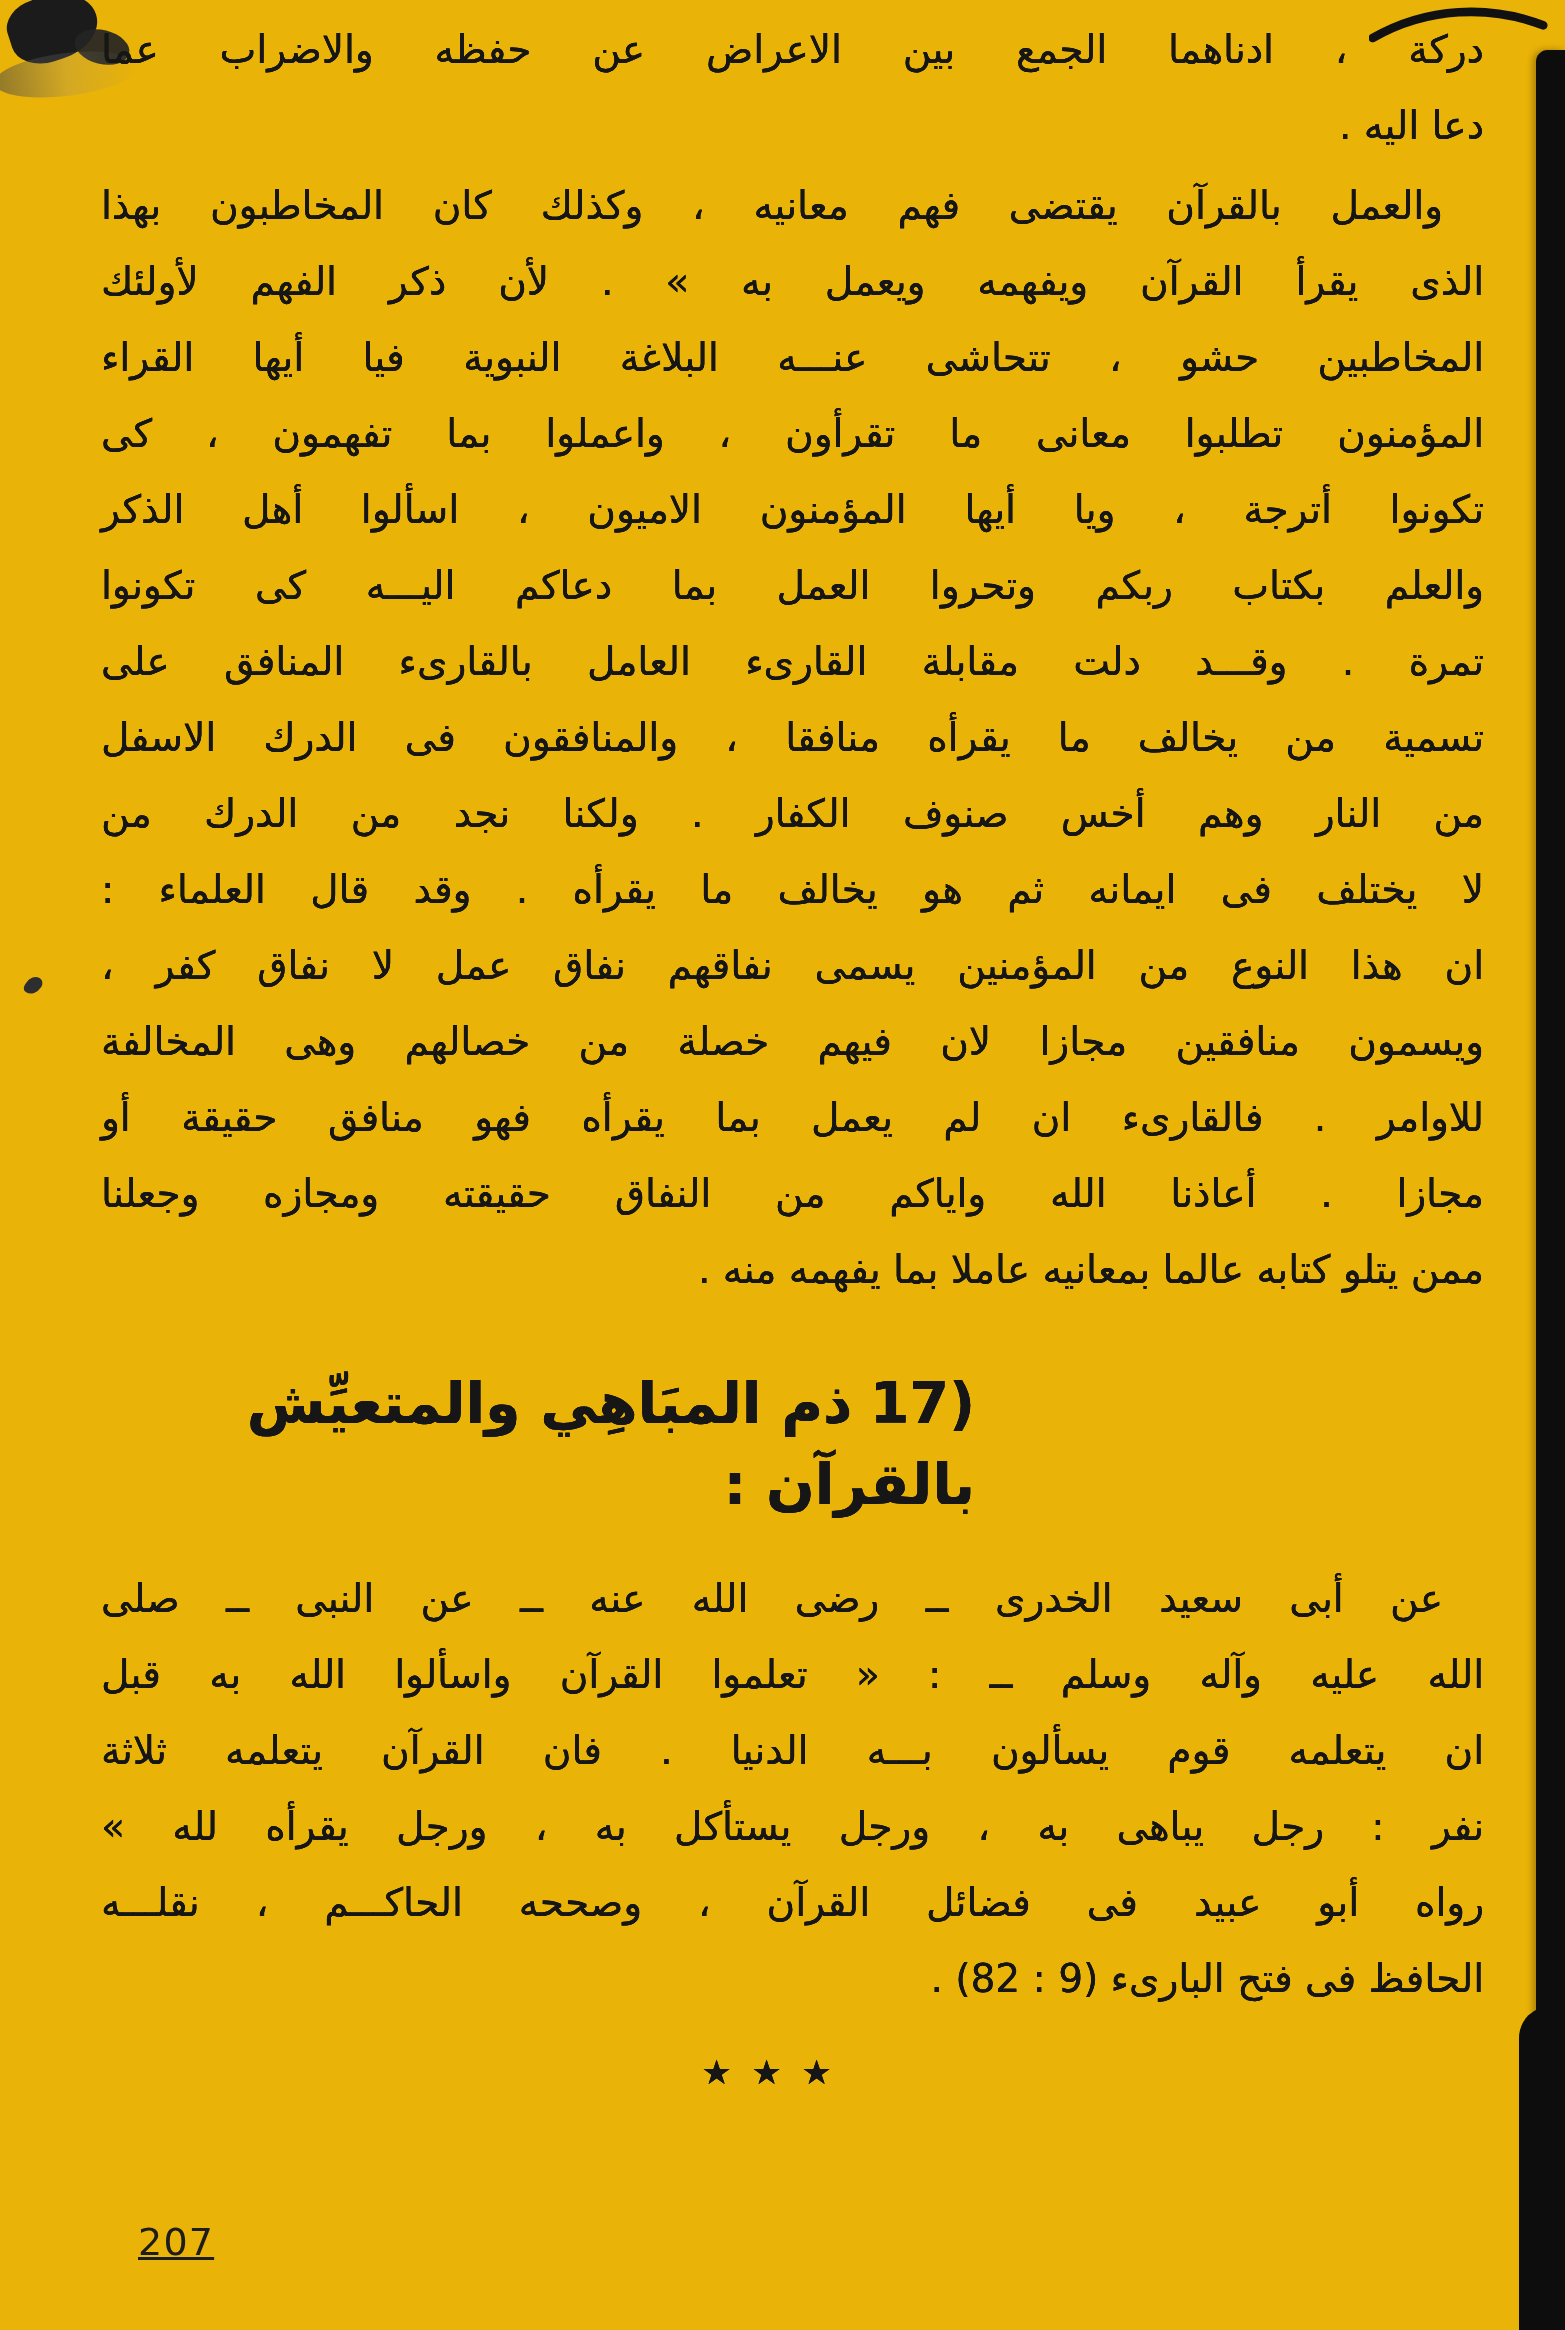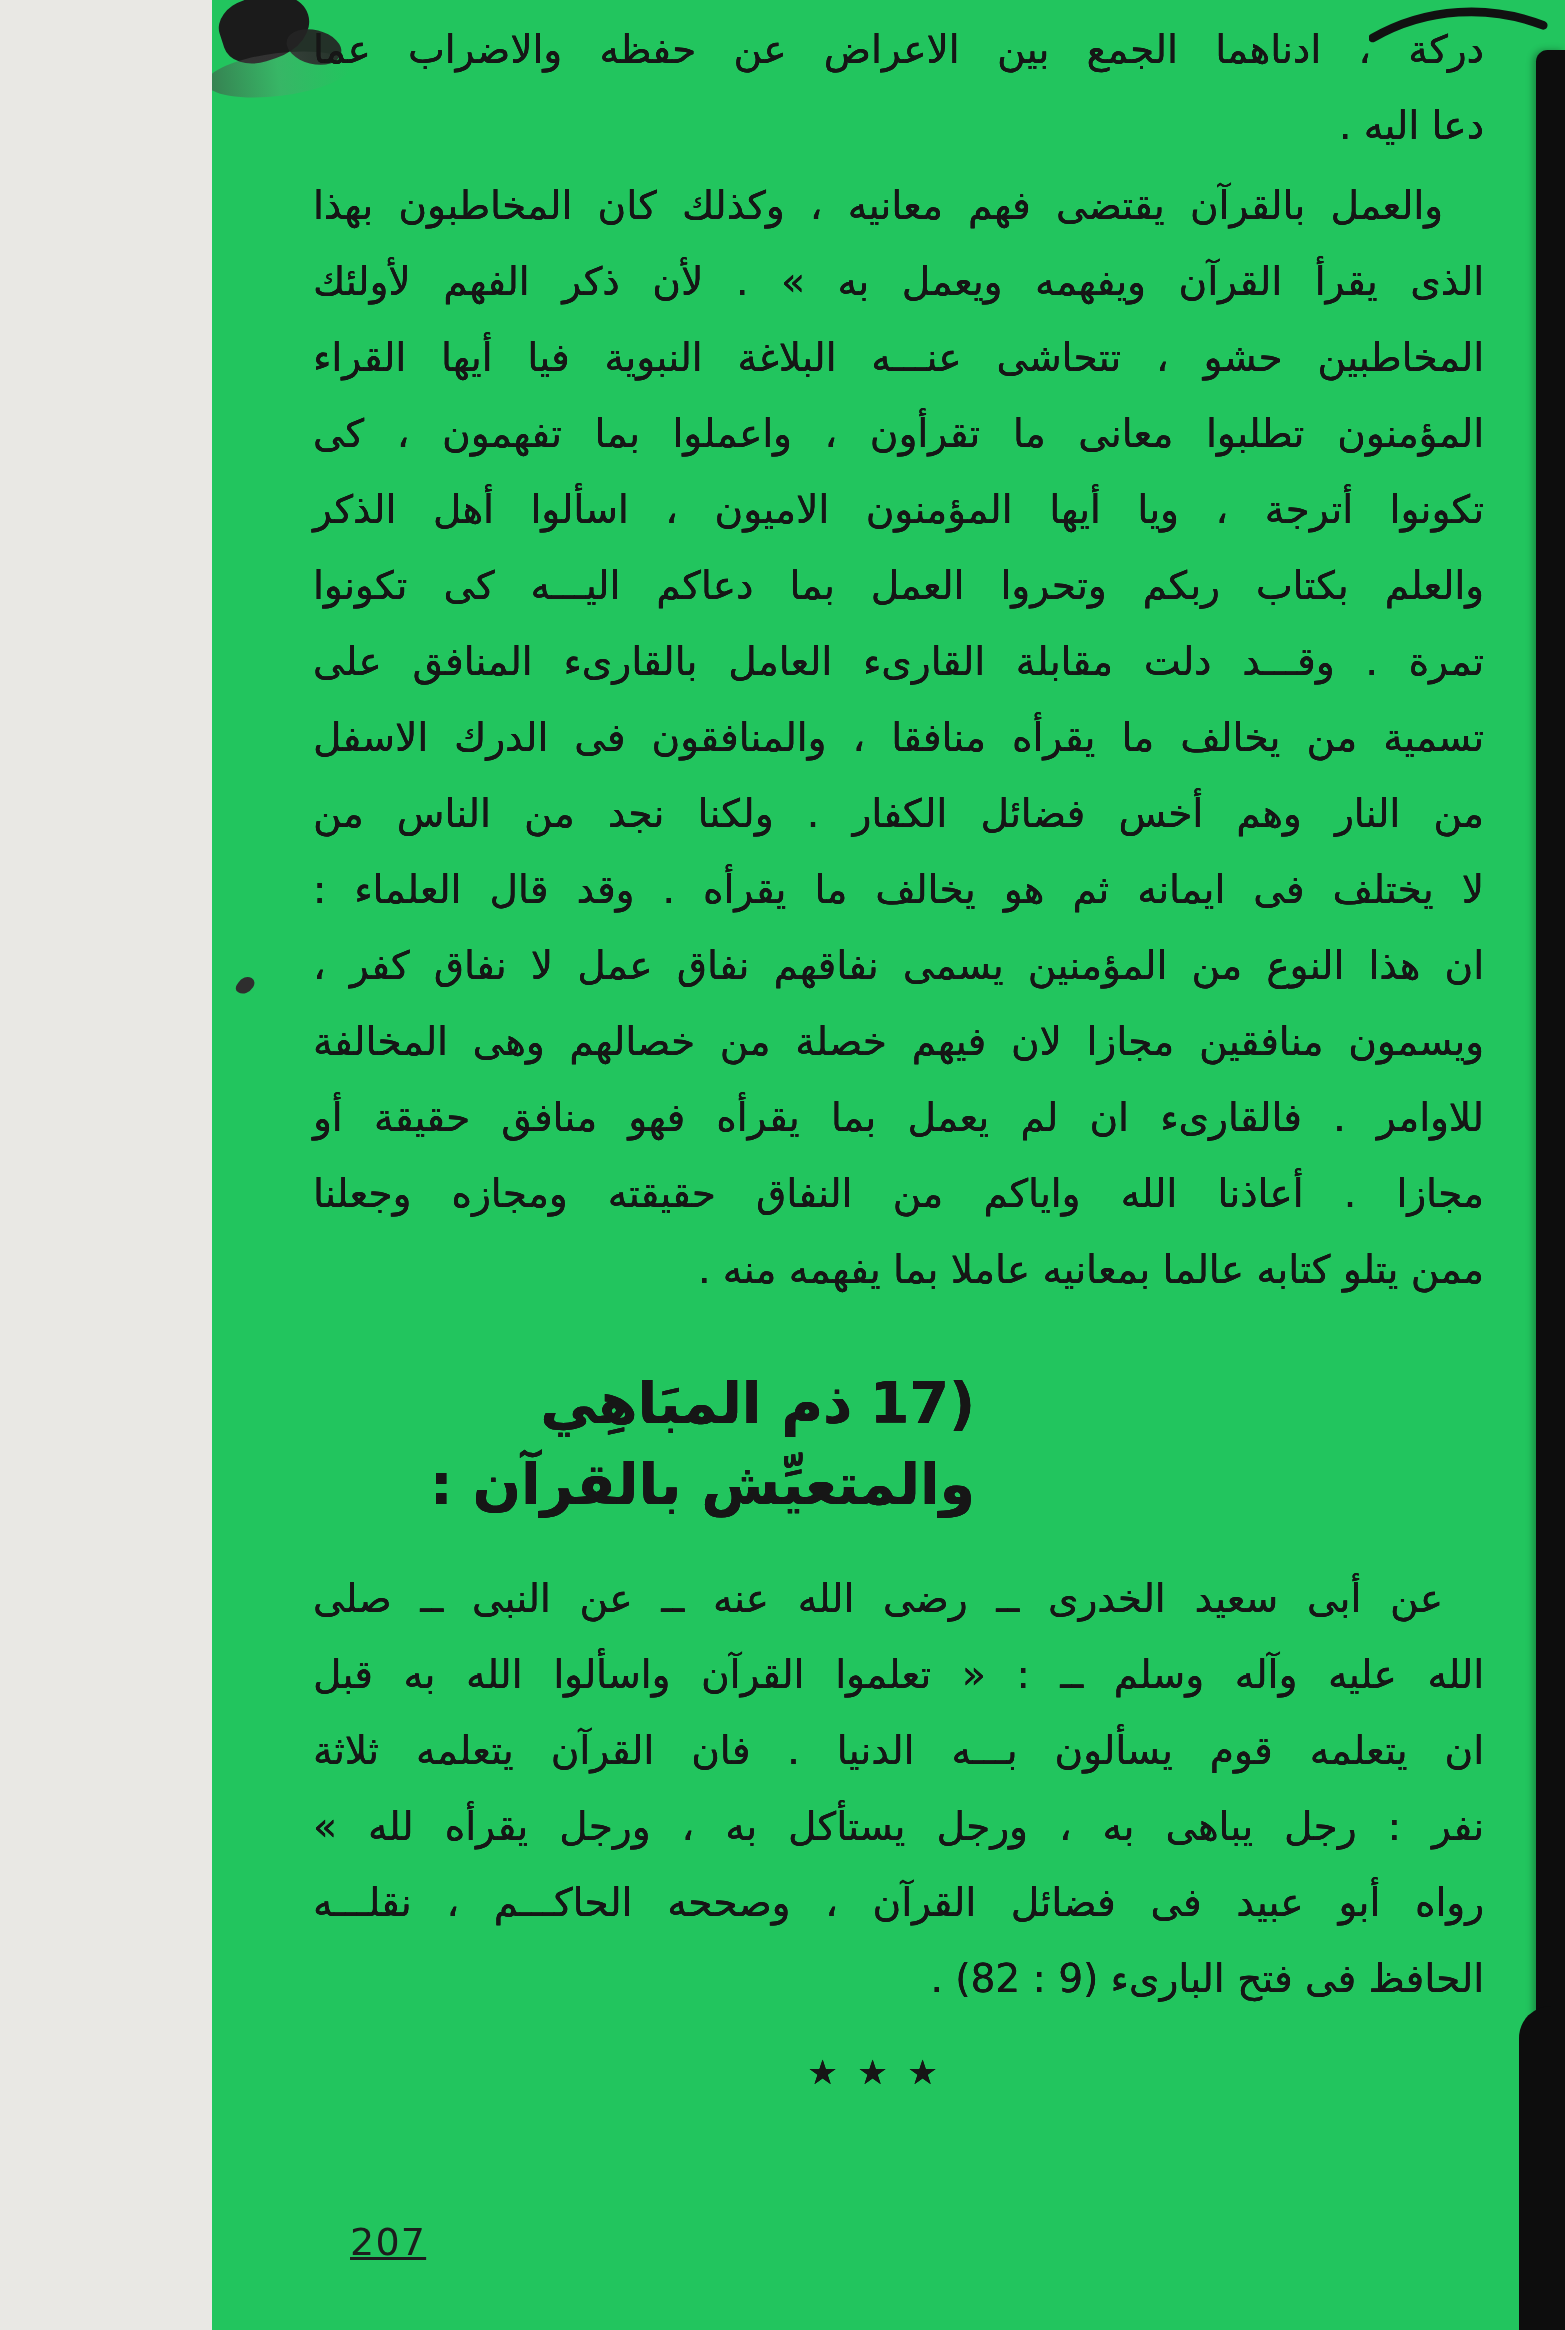--- a/index.html
+++ b/index.html
@@ -1,20 +1,20 @@
 <!DOCTYPE html>
 <html lang="ar" dir="rtl" style="font-size:9.3px"><head>
 <meta charset="utf-8">
 <style>
   html,body{margin:0;padding:0;background:#e9e8e4;}
   .page{
     position:relative;
-    width:1353px;
+    width:1565px;
     height:2330px;
-    background:#22c55e;
+    background:#eab308;
     overflow:hidden;
     font-family:"DejaVu Sans", sans-serif;
     color:#161616;
     direction:rtl;
   }
   
   .artifact{position:absolute;pointer-events:none;}
   .corner-smudge-1{left:8px;top:-4.6px;width:90px;height:65px;background:#1b1b1b;
     border-radius:42% 58% 55% 45%;transform:rotate(-18deg);}
   .corner-smudge-2{left:74px;top:30px;width:56px;height:34px;background:#242424;
@@ -92,21 +92,21 @@
     <div class="pgap"></div>
 
     <div class="tline indent">والعمل بالقرآن يقتضى فهم معانيه ، وكذلك كان المخاطبون بهذا</div>
     <div class="tline">الذى يقرأ القرآن ويفهمه ويعمل به » . لأن ذكر الفهم لأولئك</div>
     <div class="tline">المخاطبين حشو ، تتحاشى عنـــه البلاغة النبوية فيا أيها القراء</div>
     <div class="tline">المؤمنون تطلبوا معانى ما تقرأون ، واعملوا بما تفهمون ، كى</div>
     <div class="tline">تكونوا أترجة ، ويا أيها المؤمنون الاميون ، اسألوا أهل الذكر</div>
     <div class="tline">والعلم بكتاب ربكم وتحروا العمل بما دعاكم اليـــه كى تكونوا</div>
     <div class="tline">تمرة . وقـــد دلت مقابلة القارىء العامل بالقارىء المنافق على</div>
     <div class="tline">تسمية من يخالف ما يقرأه منافقا ، والمنافقون فى الدرك الاسفل</div>
-    <div class="tline">من النار وهم أخس فضائل الكفار . ولكنا نجد من الناس من</div>
+    <div class="tline">من النار وهم أخس صنوف الكفار . ولكنا نجد من الدرك من</div>
     <div class="tline">لا يختلف فى ايمانه ثم هو يخالف ما يقرأه . وقد قال العلماء :</div>
     <div class="tline">ان هذا النوع من المؤمنين يسمى نفاقهم نفاق عمل لا نفاق كفر ،</div>
     <div class="tline">ويسمون منافقين مجازا لان فيهم خصلة من خصالهم وهى المخالفة</div>
     <div class="tline">للاوامر . فالقارىء ان لم يعمل بما يقرأه فهو منافق حقيقة أو</div>
     <div class="tline">مجازا . أعاذنا الله واياكم من النفاق حقيقته ومجازه وجعلنا</div>
     <div class="tline end">ممن يتلو كتابه عالما بمعانيه عاملا بما يفهمه منه .</div>
 
     <h2 class="heading">
       <span class="h-num">17)</span><span>ذم المبَاهِي والمتعيِّش بالقرآن :</span>
     </h2>

